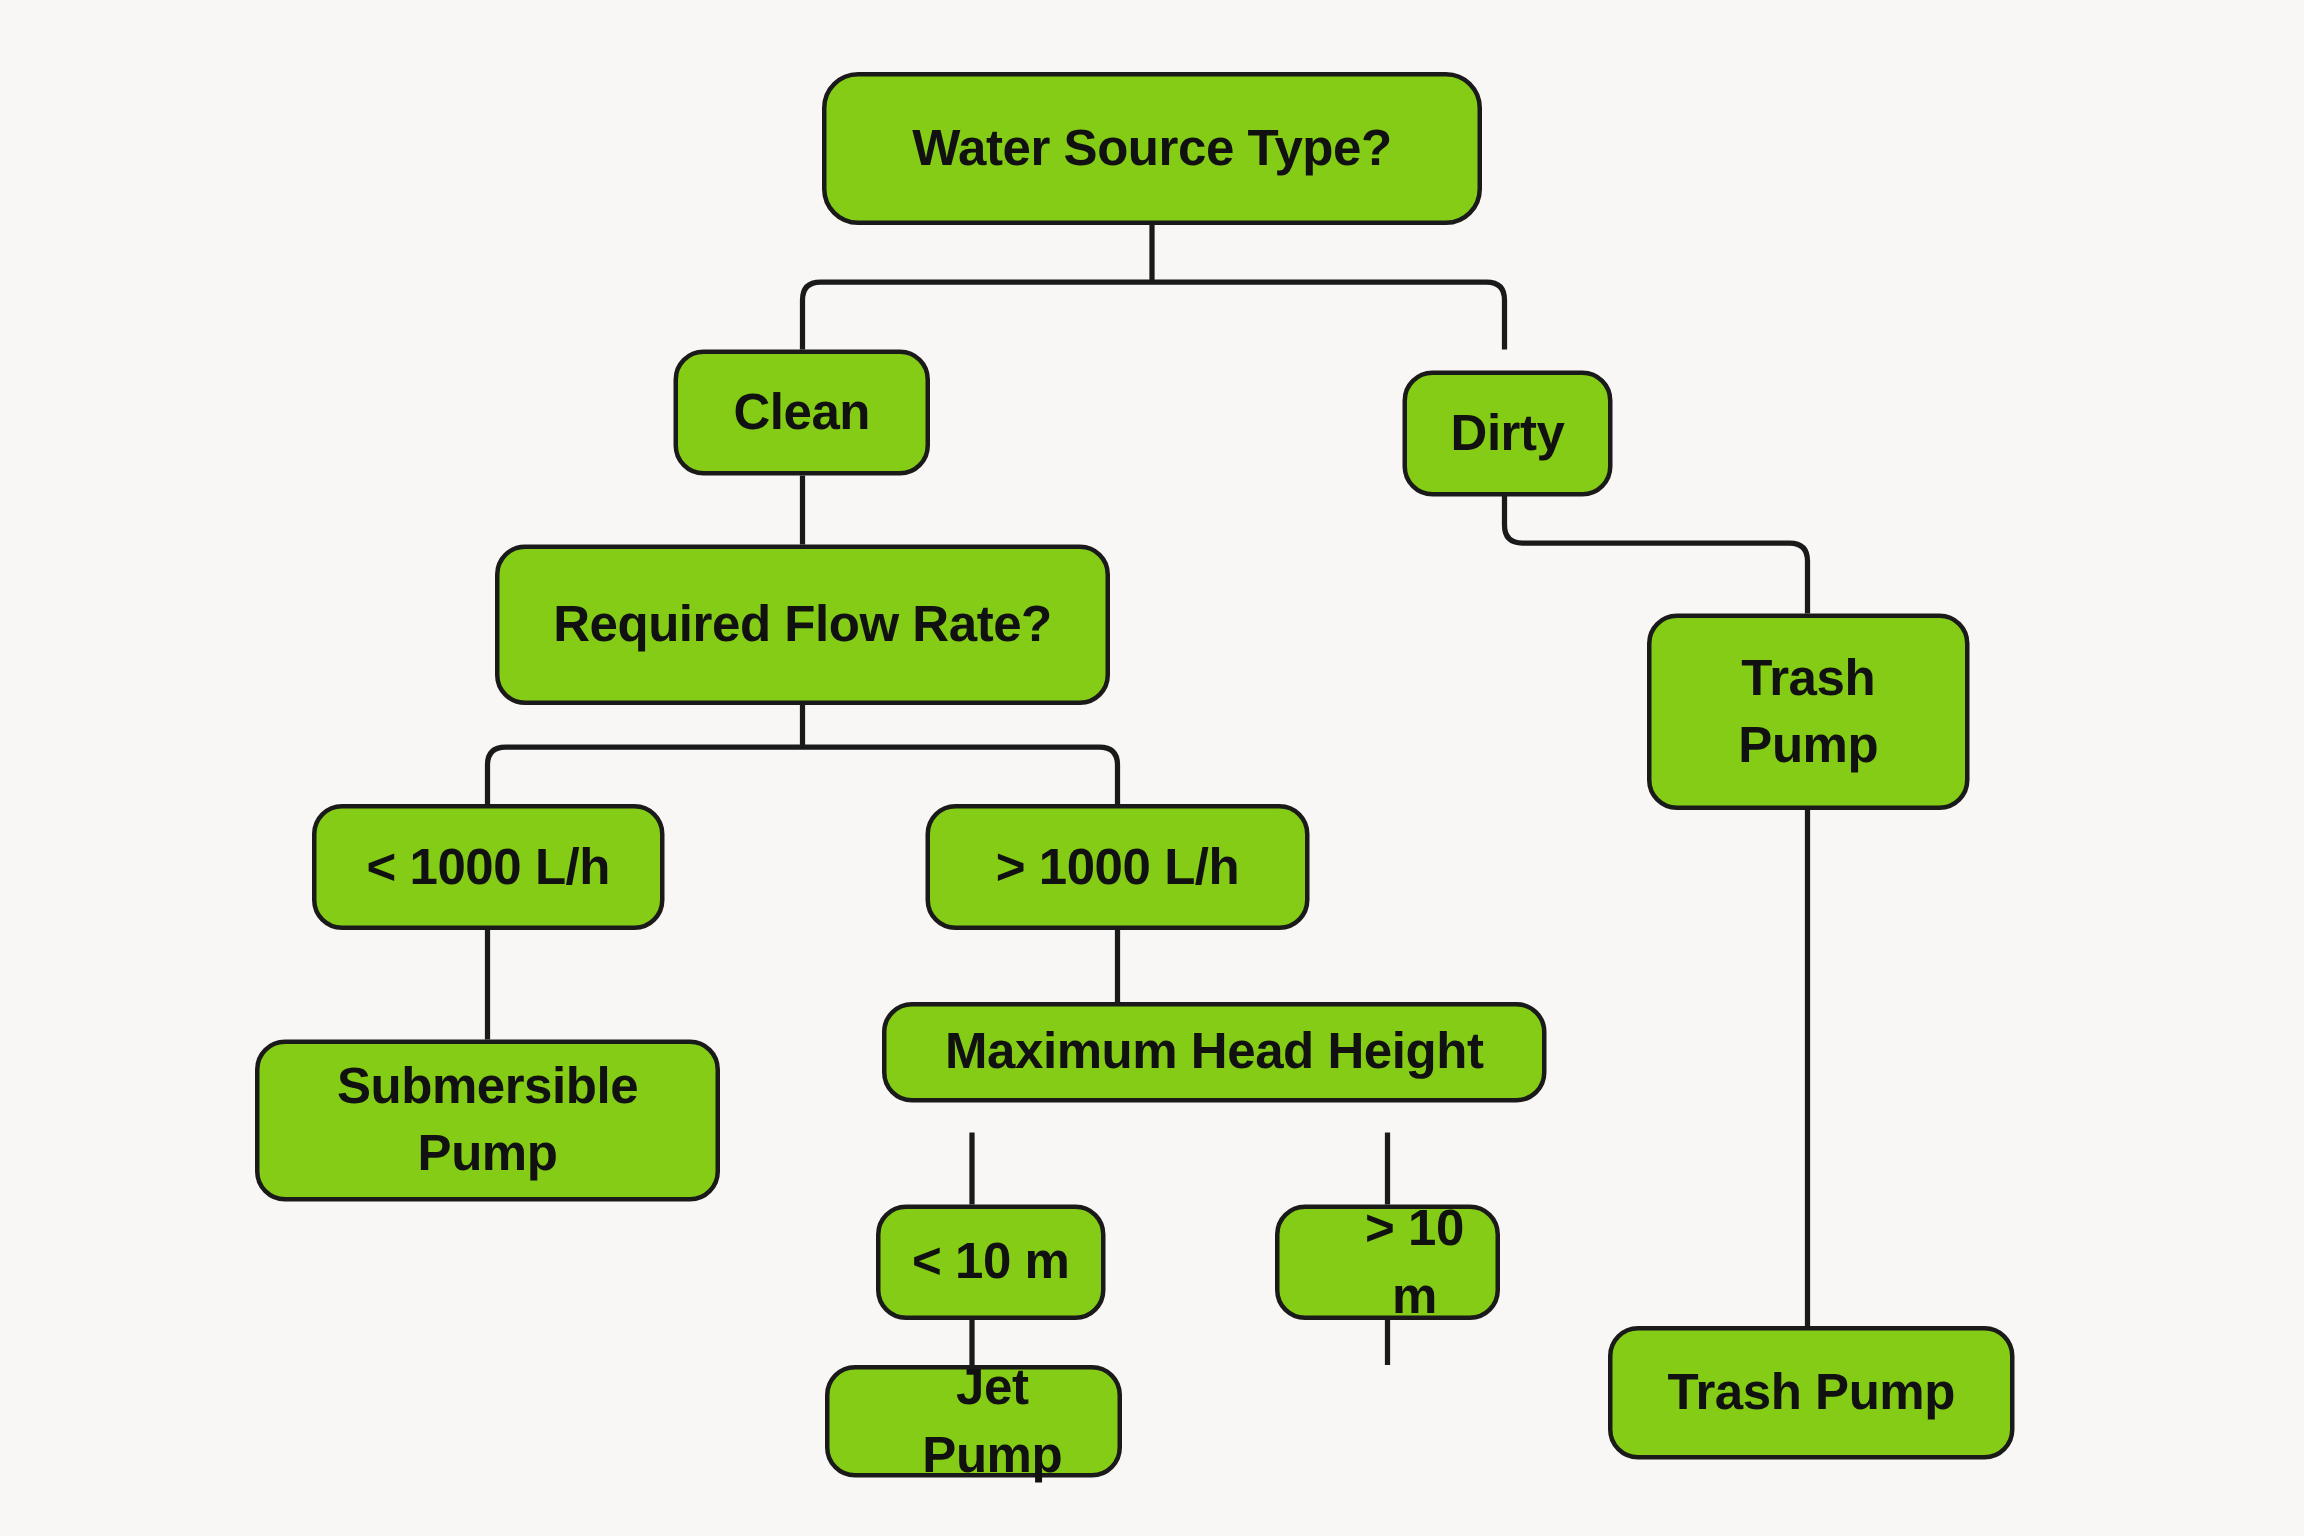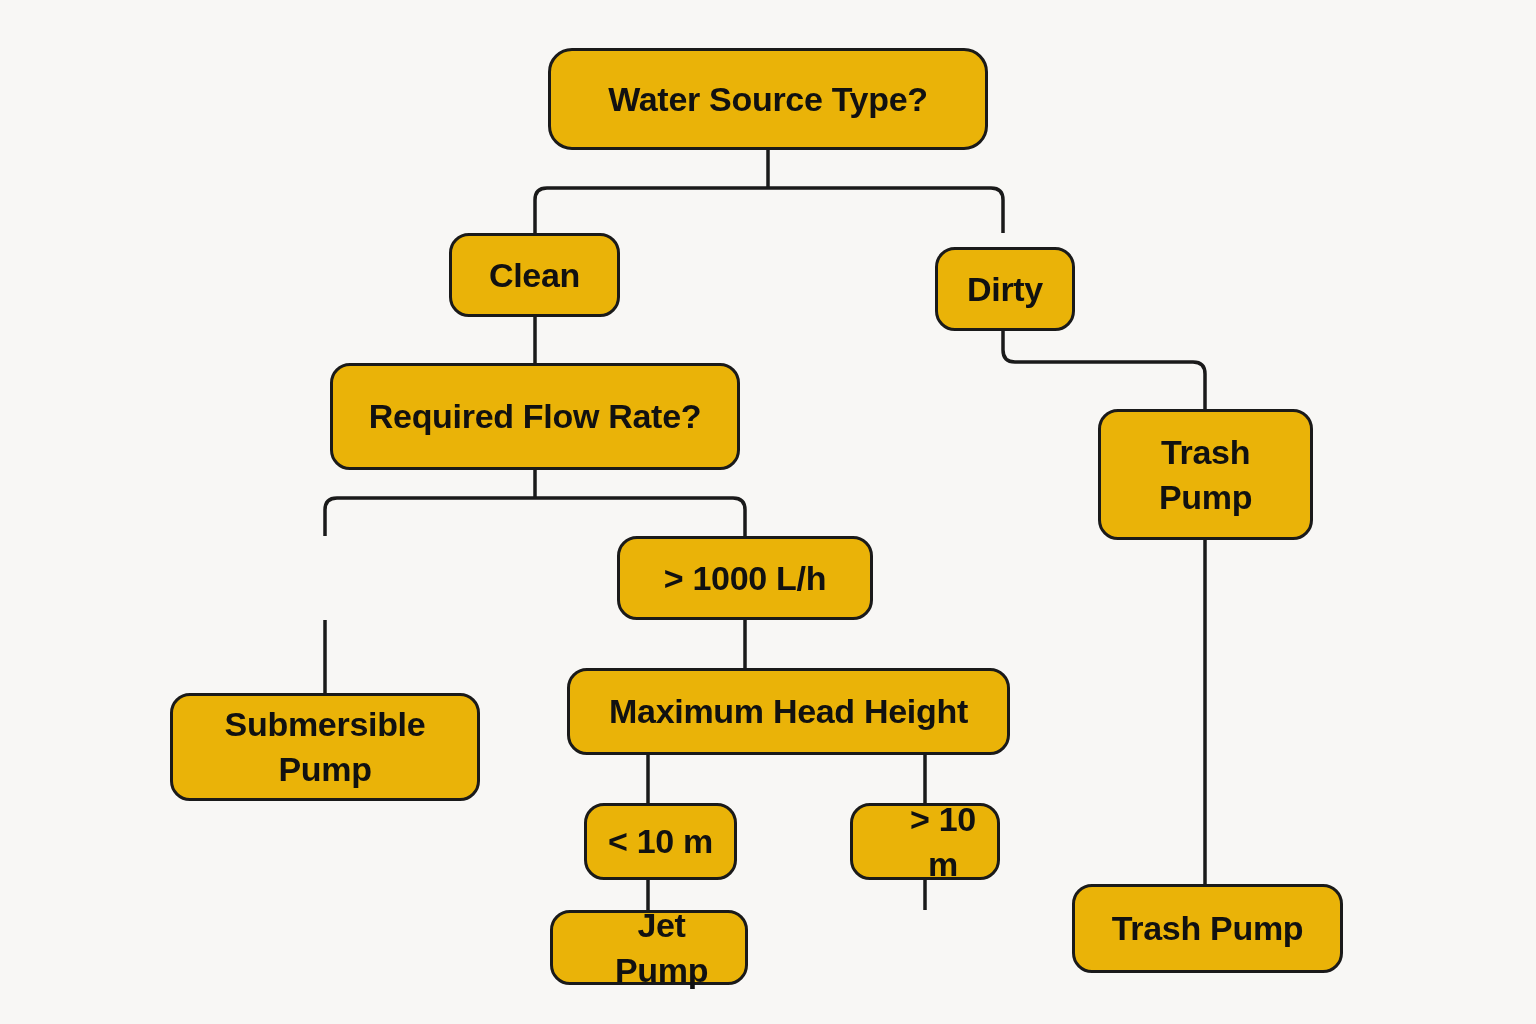--- a/index.html
+++ b/index.html
@@ -25,21 +25,21 @@
   }
   .edges path {
     fill: none;
     stroke: #1a1a1a;
     stroke-width: 3.5px;
     stroke-linecap: butt;
   }
   .node {
     position: absolute;
     box-sizing: border-box;
-    background: #eab308;
+    background: #84cc16;
     border: 3.5px solid #1a1a1a;
     border-radius: 20px;
     display: flex;
     align-items: center;
     justify-content: center;
     text-align: center;
     color: #111111;
     font-weight: 700;
     font-size: 34px;
     line-height: 1.32;
@@ -79,30 +79,33 @@
   </div>
 
   <div class="node" style="left:935px; top:233px; width:140px; height:84px;margin-top:14px;">
     <span>Dirty</span>
   </div>
 
   <div class="node" style="left:330px; top:363px; width:410px; height:107px;">
     <span>Required Flow Rate?</span>
   </div>
 
+  <div class="node" style="left:208px; top:536px; width:235px; height:84px;">
+    <span>&lt; 1000 L/h</span>
+  </div>
 
   <div class="node" style="left:617px; top:536px; width:256px; height:84px;">
     <span>&gt; 1000 L/h</span>
   </div>
 
   <div class="node" style="left:170px; top:693px; width:310px; height:108px;">
     <span>Submersible Pump</span>
   </div>
 
-  <div class="node" style="left:567px; top:668px; width:443px; height:87px;">
+  <div class="node" style="left:588px; top:668px; width:443px; height:67px;">
     <span>Maximum Head Height</span>
   </div>
 
   <div class="node" style="left:572px; top:803px; width:153px; height:77px;margin-left:12px;">
     <span>&lt; 10 m</span>
   </div>
 
   <div class="node" style="left:850px; top:803px; width:150px; height:77px;padding-left:48px;">
     <span>&gt; 10 m</span>
   </div>

